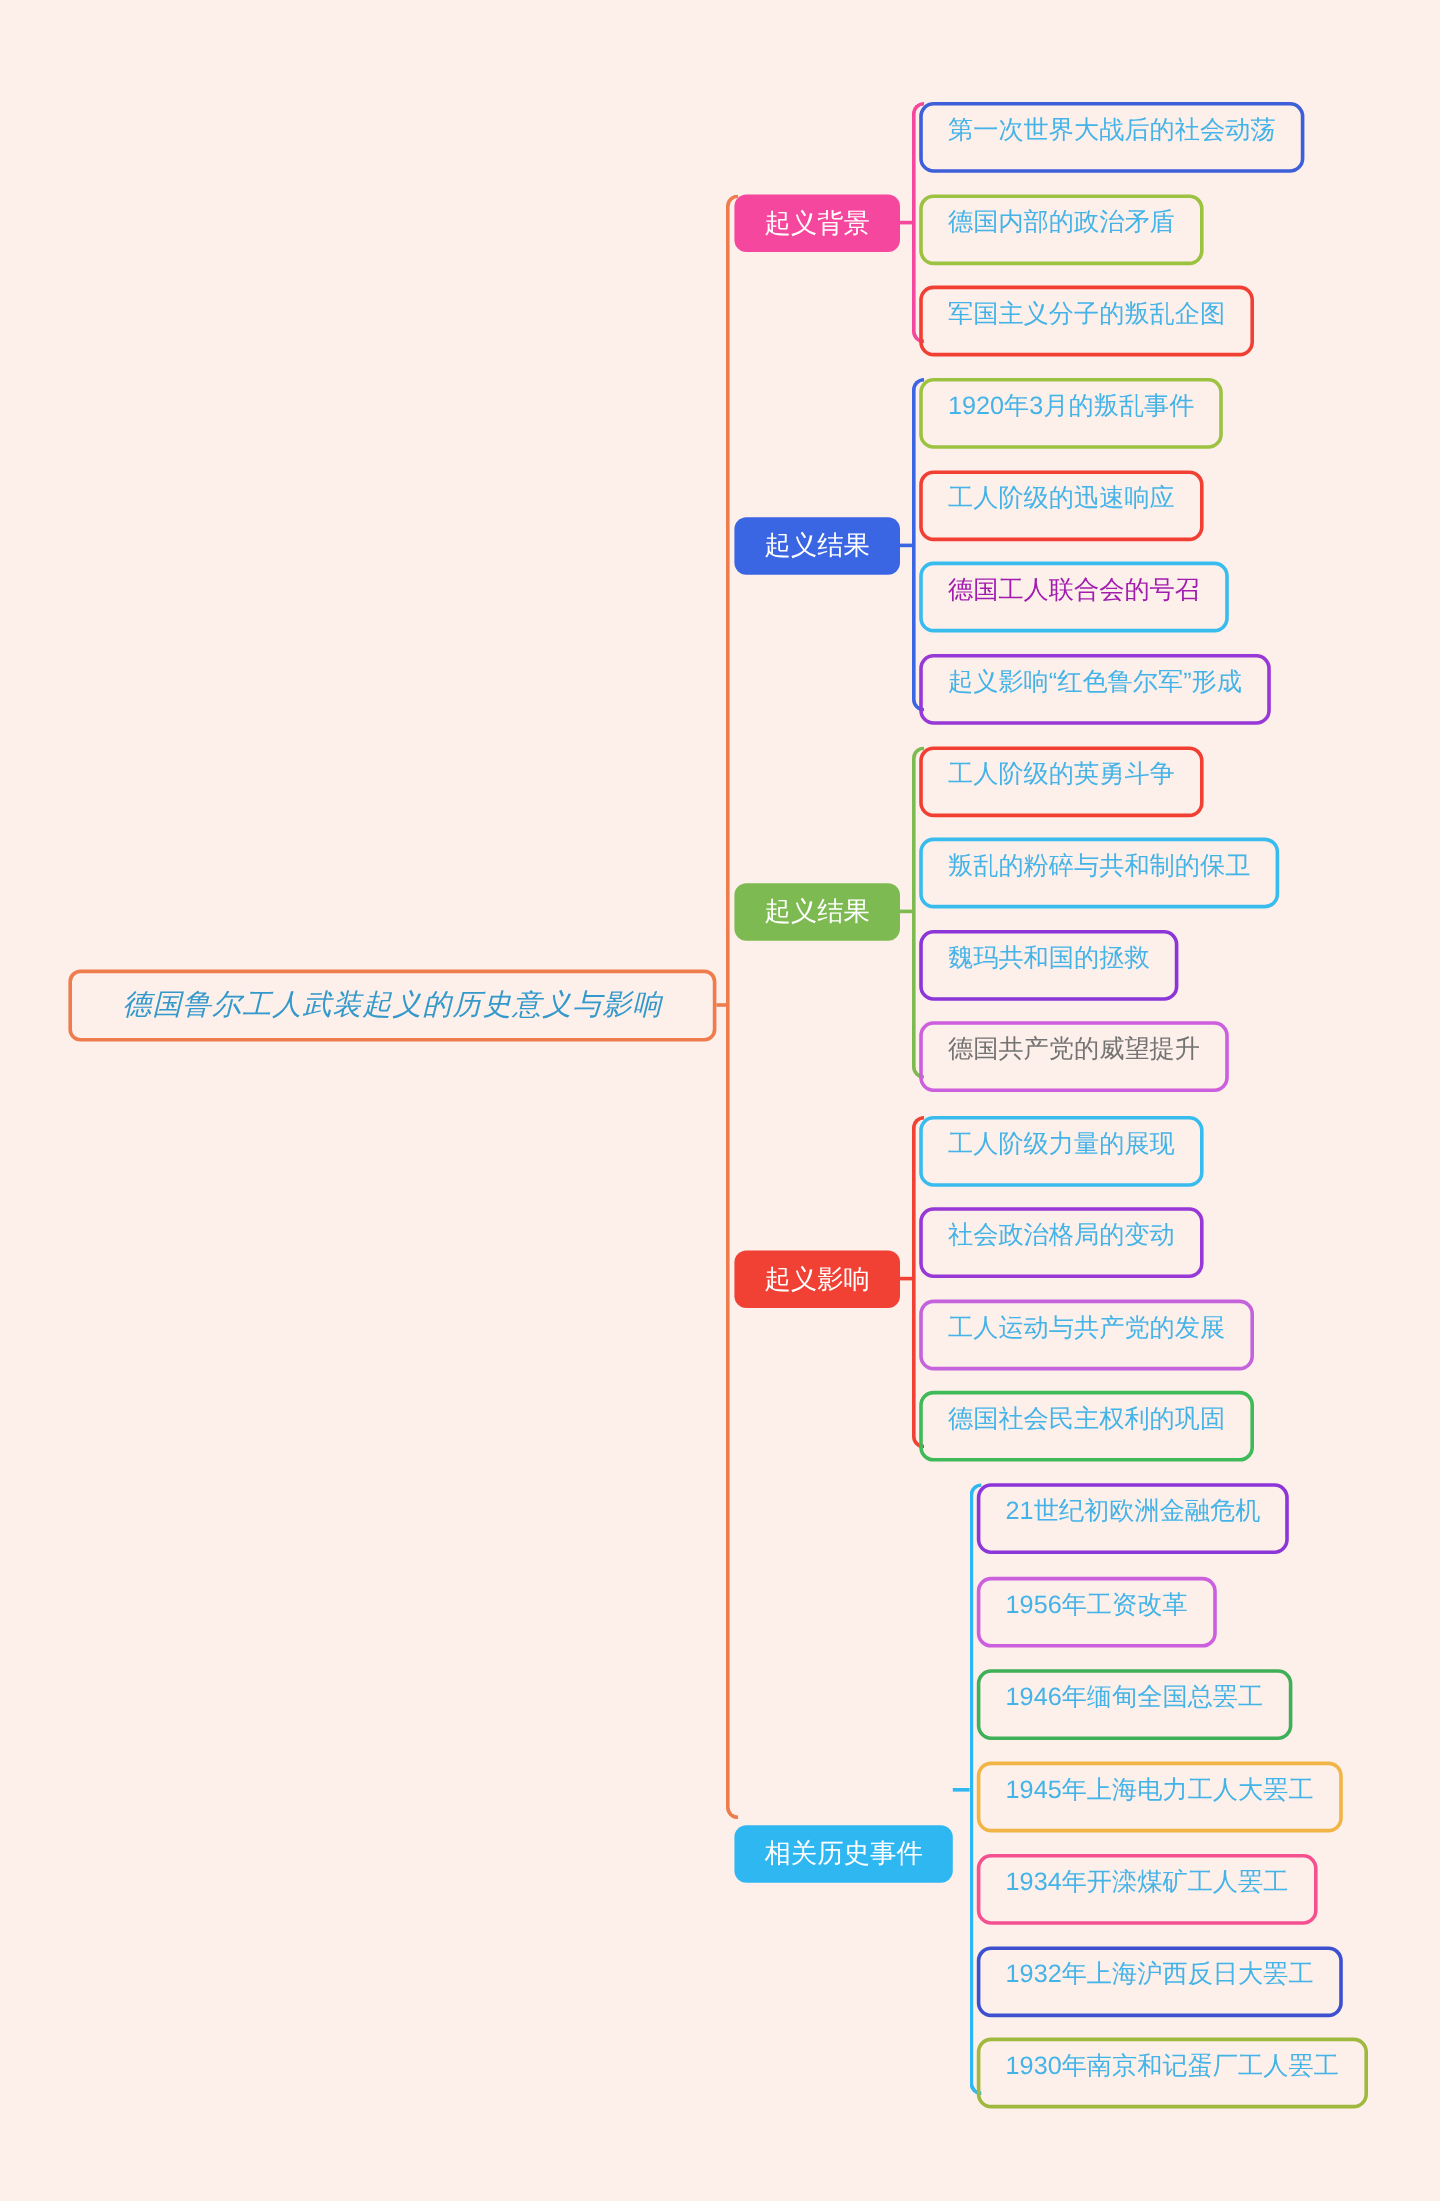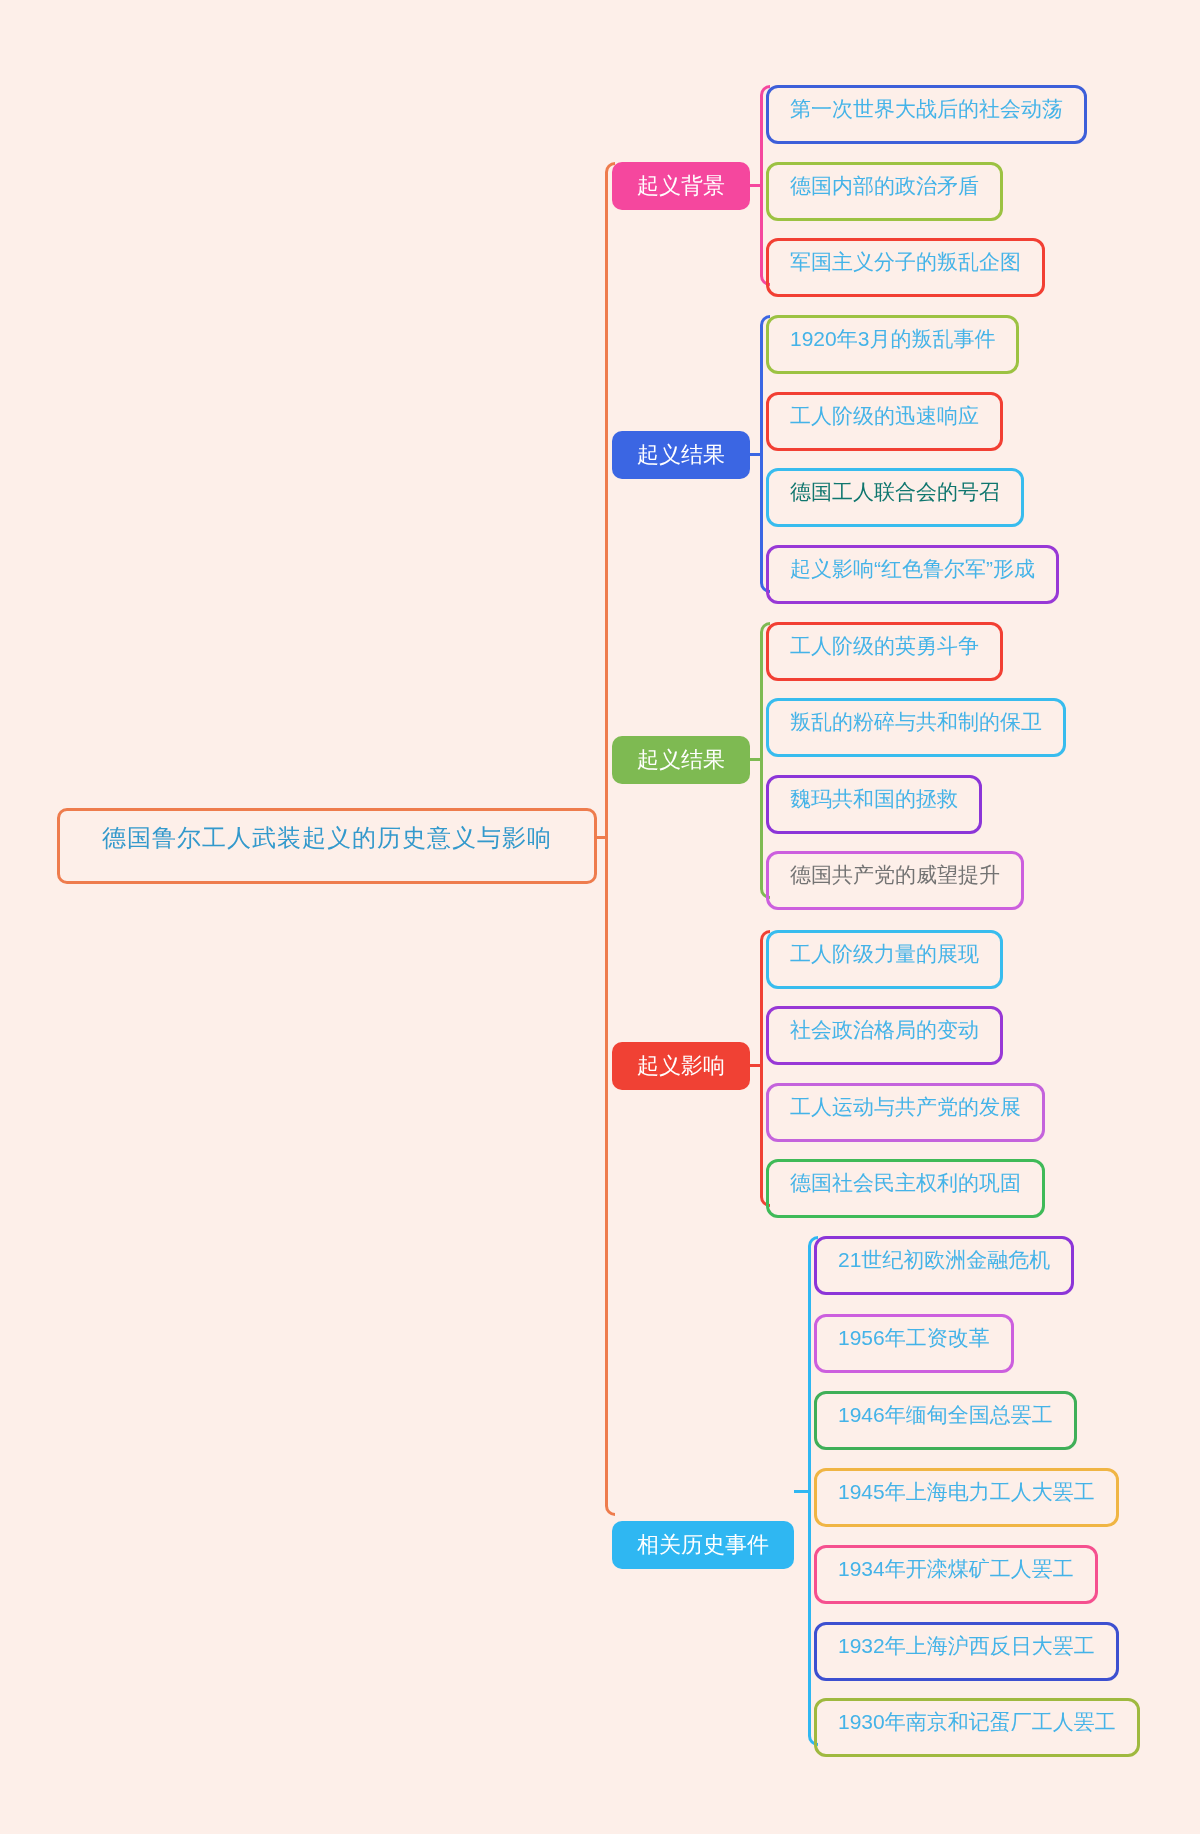--- a/index.html
+++ b/index.html
@@ -4,24 +4,24 @@
 <style>
   html,body { margin:0; padding:0; }
   body {
     width:1200px; height:1834px; position:relative;
     font-family:"Liberation Sans", sans-serif;
     overflow:hidden;
   }
   .canvas { position:absolute; left:0; top:0; width:1200px; height:1834px; }
 
   .root-node {
-    position:absolute; left:57px; top:808px; width:540px; height:76px;
+    position:absolute; left:57px; top:808px; width:540px; height:60px;
     border:3px solid; border-radius:10px; box-sizing:border-box;
     text-align:center; line-height:54px; font-size:24px; letter-spacing:1px;
-    white-space:nowrap; cursor:pointer;
+    white-space:nowrap; cursor:pointer;font-style:italic;
   }
   .branch-node {
     position:absolute; left:612px; height:48px; box-sizing:border-box;
     border-radius:10px; padding:0 25px; font-size:22px; color:#ffffff;
     line-height:48px; white-space:nowrap; cursor:pointer;
   }
   .leaf {
     position:absolute; height:59px; box-sizing:border-box;
     border:3px solid; border-radius:12px; padding:0 21px;
     font-size:21px; line-height:42px; white-space:nowrap; cursor:pointer;
@@ -49,21 +49,21 @@
   <div class="leaf" style="left: 766px; top: 85px; border-color: rgb(61, 95, 217); color: rgb(68, 179, 232);">第一次世界大战后的社会动荡</div>
   <div class="leaf" style="left: 766px; top: 162px; border-color: rgb(156, 194, 66); color: rgb(68, 179, 232);">德国内部的政治矛盾</div>
   <div class="leaf" style="left: 766px; top: 238px; border-color: rgb(242, 63, 51); color: rgb(68, 179, 232);">军国主义分子的叛乱企图</div>
 
   <div class="branch-node" style="top: 431px; background-color: rgb(59, 102, 227);">起义结果</div>
   <div class="stub" style="left: 750px; top: 453px; width: 10px; background-color: rgb(59, 102, 227);"></div>
   <div class="bracket" style="left: 760px; top: 315px; height: 278px; border-color: rgb(59, 102, 227);"></div>
 
   <div class="leaf" style="left: 766px; top: 315px; border-color: rgb(156, 194, 66); color: rgb(68, 179, 232);">1920年3月的叛乱事件</div>
   <div class="leaf" style="left: 766px; top: 392px; border-color: rgb(242, 63, 51); color: rgb(68, 179, 232);">工人阶级的迅速响应</div>
-  <div class="leaf" style="left: 766px; top: 468px; border-color: rgb(56, 188, 238); color: #0f766e;">德国工人联合会的号召</div>
+  <div class="leaf" style="left: 766px; top: 468px; border-color: rgb(56, 188, 238); color: #a21caf;">德国工人联合会的号召</div>
   <div class="leaf" style="left: 766px; top: 545px; border-color: rgb(152, 56, 214); color: rgb(68, 179, 232);">起义影响“红色鲁尔军”形成</div>
 
   <div class="branch-node" style="top: 736px; background-color: rgb(126, 186, 82);">起义结果</div>
   <div class="stub" style="left: 750px; top: 758px; width: 10px; background-color: rgb(126, 186, 82);"></div>
   <div class="bracket" style="left: 760px; top: 622px; height: 277px; border-color: rgb(126, 186, 82);"></div>
 
   <div class="leaf" style="left: 766px; top: 622px; border-color: rgb(242, 63, 51); color: rgb(68, 179, 232);">工人阶级的英勇斗争</div>
   <div class="leaf" style="left: 766px; top: 698px; border-color: rgb(56, 188, 238); color: rgb(68, 179, 232);">叛乱的粉碎与共和制的保卫</div>
   <div class="leaf" style="left: 766px; top: 775px; border-color: rgb(140, 53, 216); color: rgb(68, 179, 232);">魏玛共和国的拯救</div>
   <div class="leaf" style="left: 766px; top: 851px; border-color: rgb(204, 95, 222); color: #737373;">德国共产党的威望提升</div>

